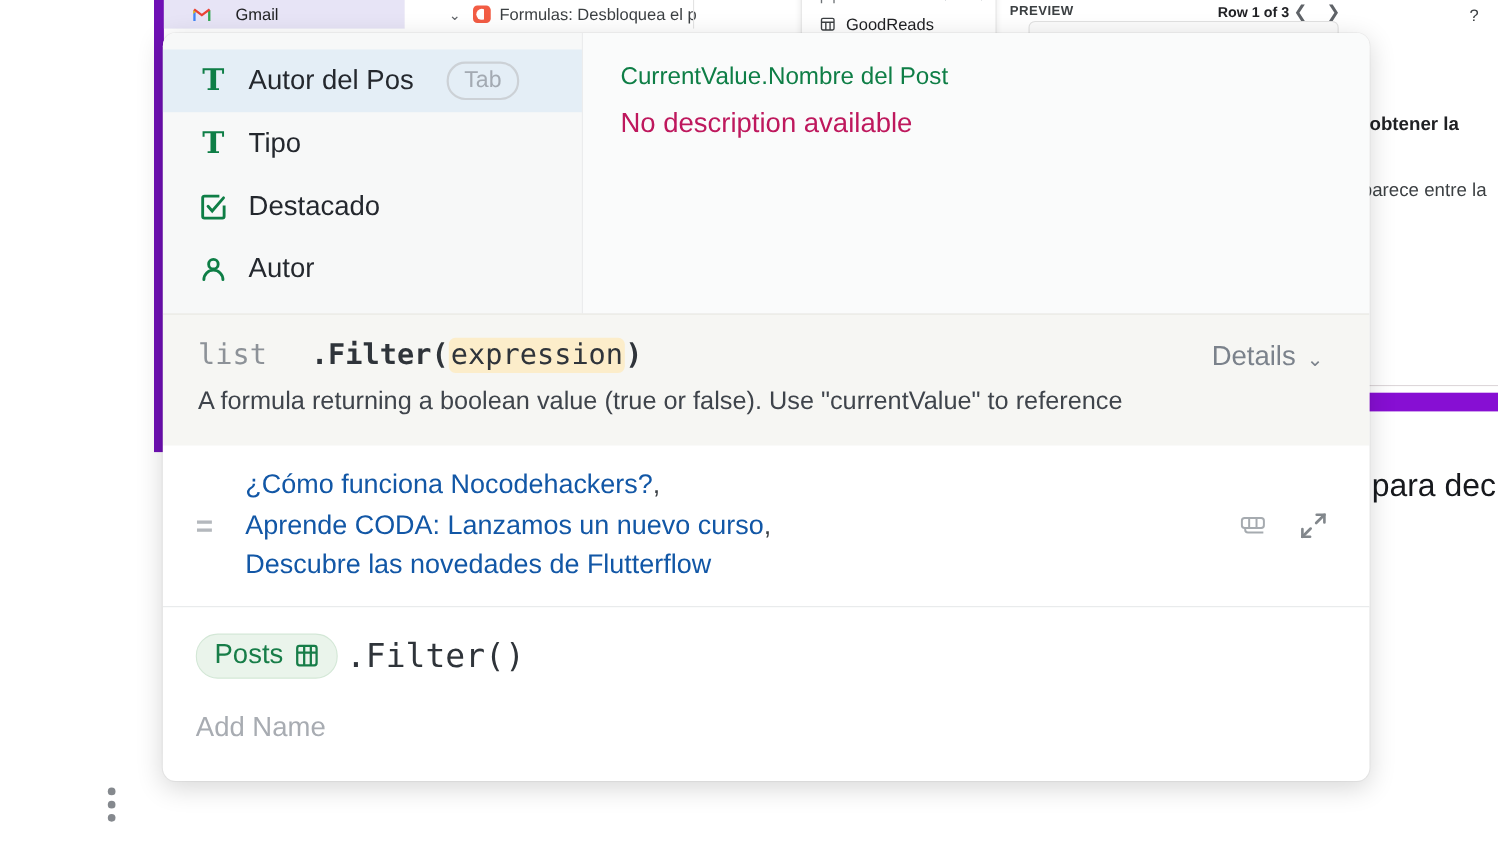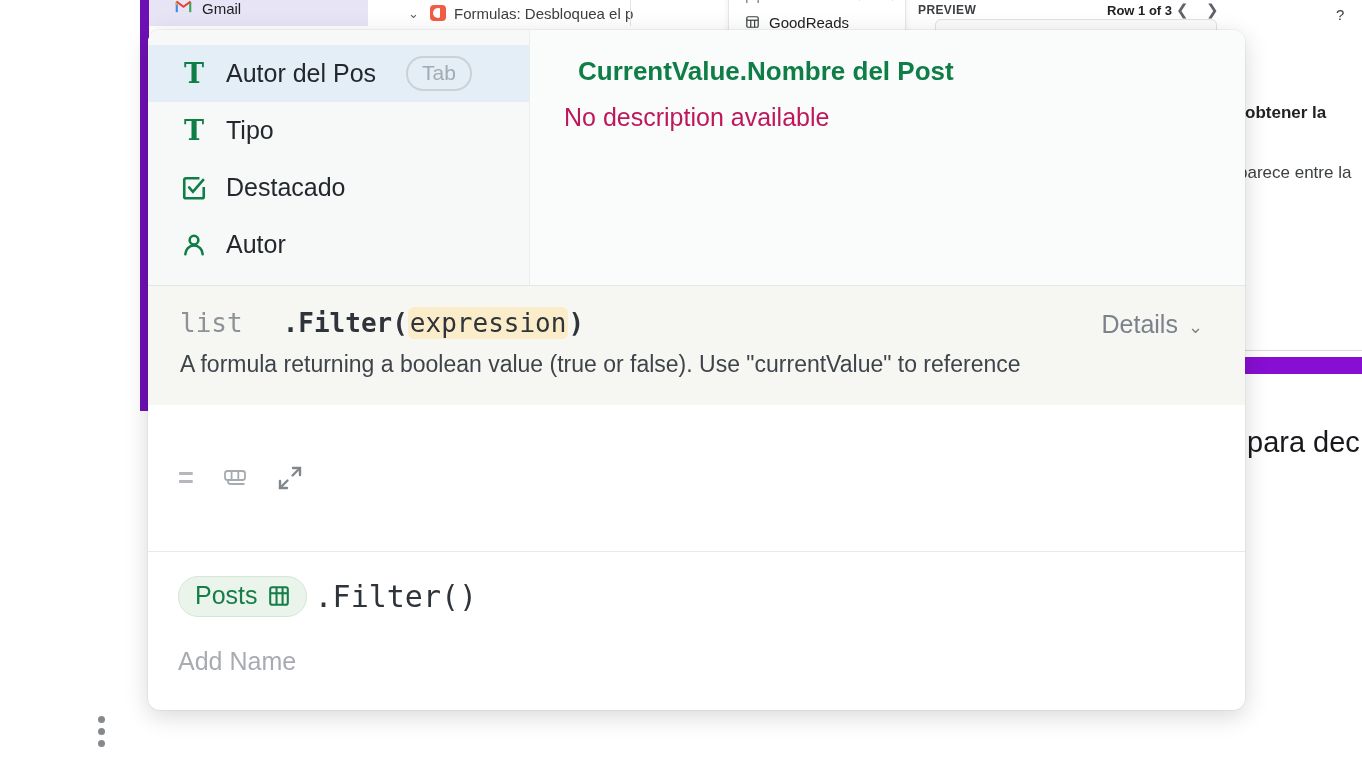--- a/index.html
+++ b/index.html
@@ -5,21 +5,21 @@
   * { margin: 0; padding: 0; box-sizing: border-box; }
   html, body { width: 1362px; height: 778px; background: #ffffff; }
   body { font-family: "Liberation Sans", sans-serif; color: #202124; position: relative; overflow: hidden; }
 
   .stage { position: absolute; inset: 0; }
 
   
   .purple-strip { position: absolute; left: 140px; top: 0; width: 9px; height: 411px; background: #6f10b5; }
 
   .gmail-tab { position: absolute; left: 149px; top: 0; width: 219px; height: 26px;
-    background: #e7e4f6; display: flex; padding-left: 26px; gap: 10px; }
+    background: #e7e4f6; display: flex; align-items: center; padding-left: 26px; gap: 22px; }
   .gmail-tab .label { font-size: 15px; color: #202124; }
 
   .doc-strip { position: absolute; left: 368px; top: 0; width: 360px; height: 26px; background: #ffffff;
     display: flex; align-items: center; }
   .doc-chevron { position: absolute; left: 40px; color: #5f6368; font-size: 13px; }
   .coda-icon { position: absolute; left: 62px; top: 5px; width: 16px; height: 16px; background: #f25c44; border-radius: 4px; overflow: hidden; }
   .coda-icon::before { content: ""; position: absolute; left: 3px; top: 3px; width: 10px; height: 10px; background: #ffffff; border-radius: 50%; }
   .coda-icon::after { content: ""; position: absolute; left: 10px; top: 3px; width: 6px; height: 10px; background: #f25c44; }
   .doc-title { position: absolute; left: 86px; font-size: 15px; color: #3c4043; white-space: nowrap; }
   .vsep1 { position: absolute; left: 630px; top: 0; width: 1px; height: 26px; background: #e3e3e3; }
@@ -57,21 +57,21 @@
   .ac-list { width: 382px; background: #f7f8f8; padding-top: 15px; border-right: 1px solid #ebeced; }
   .ac-row { height: 57px; display: flex; align-items: center; padding-left: 32px; gap: 18px; cursor: default; }
   .ac-row.selected { background: #e4eef6; }
   .ac-row .col-icon { width: 28px; display: flex; justify-content: center; align-items: center; flex: none; }
   .t-glyph { font-family: "DejaVu Serif", serif; font-weight: bold; font-size: 27px; color: #0e7e46; line-height: 1; }
   .ac-row .label { font-size: 25px; color: #24282e; white-space: nowrap; }
   .tab-pill { margin-left: 12px; border: 2px solid #ccd1d6; border-radius: 17px; padding: 2px 14px 4px;
     font-size: 21px; color: #a3aab2; line-height: 1.2; }
 
   .detail-panel { flex: 1; background: #fafbfb; padding: 26px 0 0 34px; }
-  .detail-title { font-size: 26px; font-weight: bold; color: #0e7e46; margin-left: 14px; }
+  .detail-title { font-size: 22px; font-weight: normal; color: #0e7e46; }
   .detail-desc { margin-top: 16px; font-size: 25px; color: #be185d; }
 
   .signature { height: 120px; background: #f6f6f3; border-top: 1px solid #e6e6e2; padding: 22px 32px 0; position: relative; }
   .code-line { font-family: "DejaVu Sans Mono", monospace; font-size: 26px; color: #2f343a; }
   .code-recv { color: #8d9298; }
   .code-method { font-weight: bold; margin-left: 40px; }
   .code-param { background: #fcedca; border-radius: 6px; padding: 1px 2px; }
   .code-close { font-weight: bold; }
   .details-toggle { position: absolute; right: 42px; top: 24px; font-size: 25px; color: #7b828b; display: flex; gap: 10px; align-items: center; cursor: default; }
   .details-toggle .chev { font-size: 18px; margin-top: 4px; }
@@ -218,20 +218,25 @@
       </div>
       <div class="details-toggle">
         <span>Details</span>
         <span class="chev">⌄</span>
       </div>
       <div class="sig-desc">A formula returning a boolean value (true or false). Use "currentValue" to reference</div>
     </div>
 
     <div class="result">
       <span class="equals">=</span>
+      <div class="links">
+        <div><span class="link">¿Cómo funciona Nocodehackers?</span><span class="comma">,</span></div>
+        <div><span class="link">Aprende CODA: Lanzamos un nuevo curso</span><span class="comma">,</span></div>
+        <div><span class="link">Descubre las novedades de Flutterflow</span><span class="comma"></span></div>
+      </div>
       <div class="result-icons">
         <span>
           <svg width="28" height="22" viewBox="0 0 28 22">
               <g fill="none" stroke="#a6abb0" stroke-width="1.8">
                 <rect x="2" y="4" width="20" height="9" rx="2.5"></rect>
                 <line x1="8.6" y1="4" x2="8.6" y2="13"></line>
                 <line x1="15.3" y1="4" x2="15.3" y2="13"></line>
                 <path d="M5 13 v1.5 a2.5 2.5 0 0 0 2.5 2.5 h14"></path>
               </g>
             </svg>

